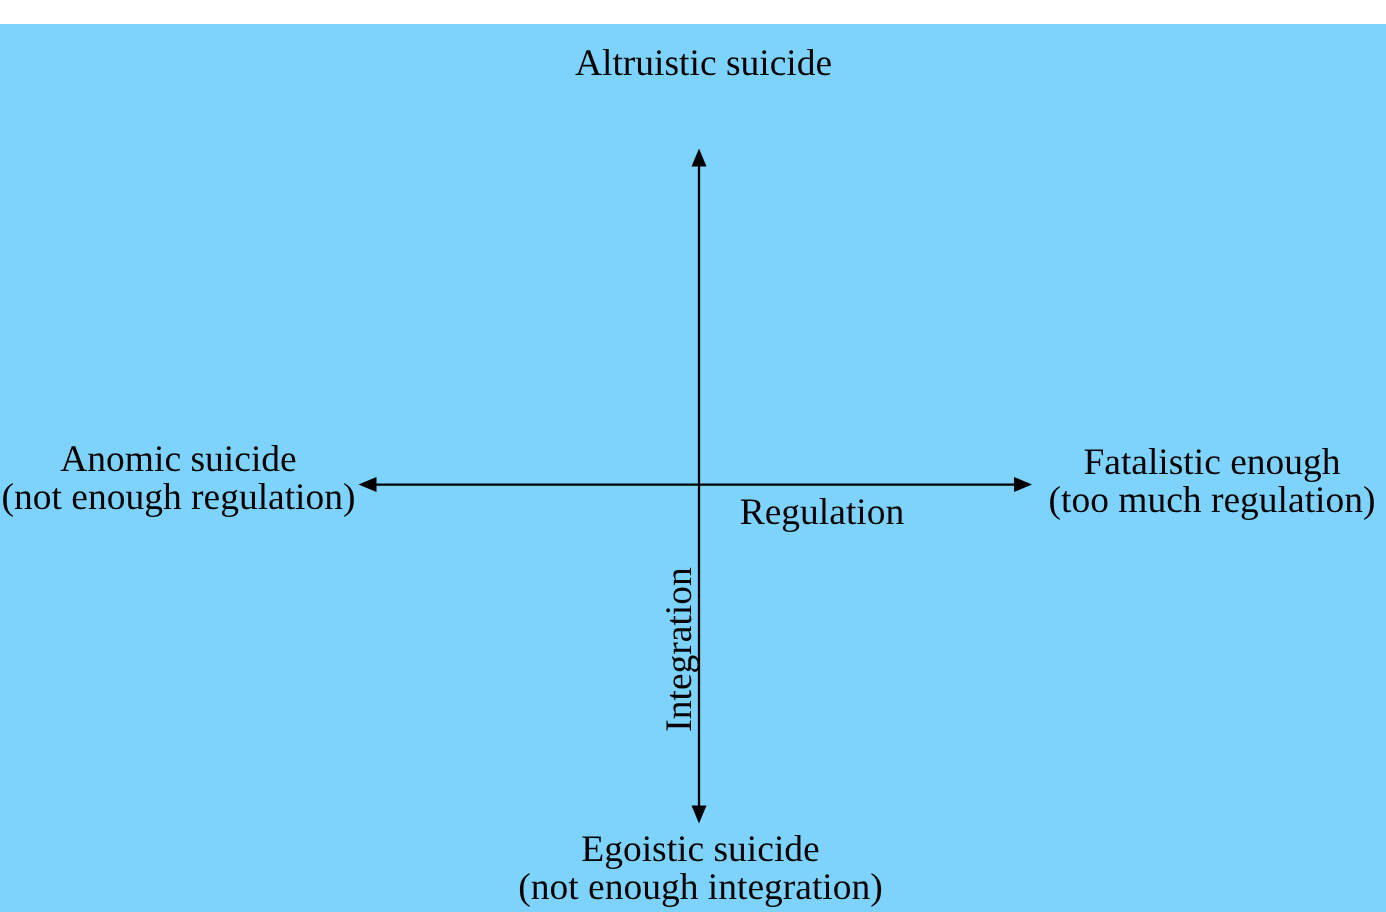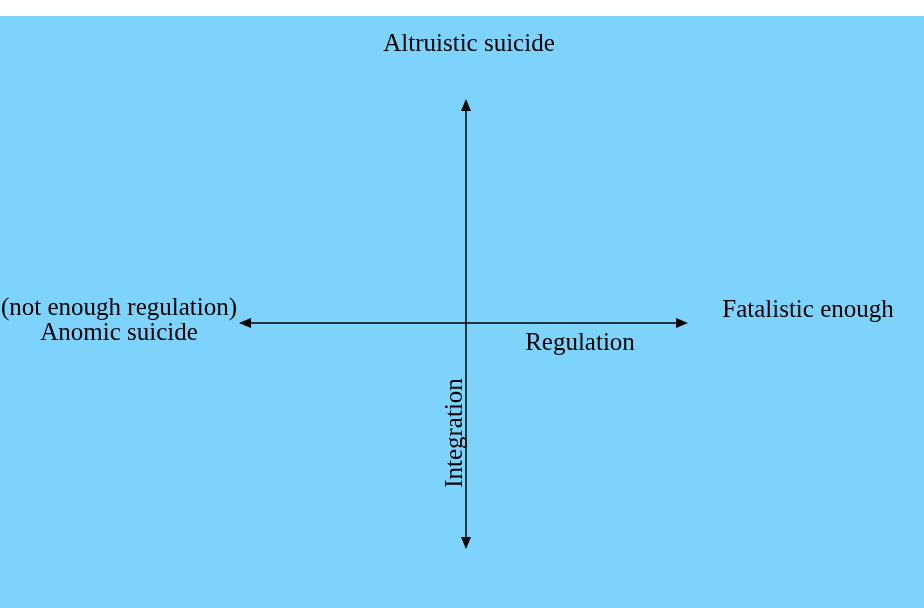--- a/index.html
+++ b/index.html
@@ -64,26 +64,31 @@
     <line x1="250" y1="307" x2="677" y2="307" stroke-width="1.5" stroke="#000000"></line>
     <polygon points="239,307 251,302 251,312" fill="#000000"></polygon>
     <polygon points="688,307 676,302 676,312" fill="#000000"></polygon>
   </svg>
 
   <div class="label" style="left:469px; top:14px;">
     <div>Altruistic suicide</div>
   </div>
 
   <div class="label" style="left:119px; top:278px;">
+    <div>Anomic suicide</div>
     <div>(not enough regulation)</div>
-    <div>Anomic suicide</div>
   </div>
 
   <div class="label" style="left:808px; top:280px;">
     <div>Fatalistic enough</div>
+    <div>(too much regulation)</div>
   </div>
 
+  <div class="label" style="left:467px; top:538px;">
+    <div>Egoistic suicide</div>
+    <div>(not enough integration)</div>
+  </div>
 
-  <div class="axis-label" style="left:580px; top:313px;">Regulation</div>
+  <div class="axis-label" style="left:548px; top:313px;">Regulation</div>
 
   <div class="axis-label-vertical" style="left:453px; top:417px;">Integration</div>
 
 </div>
 
 </body></html>

